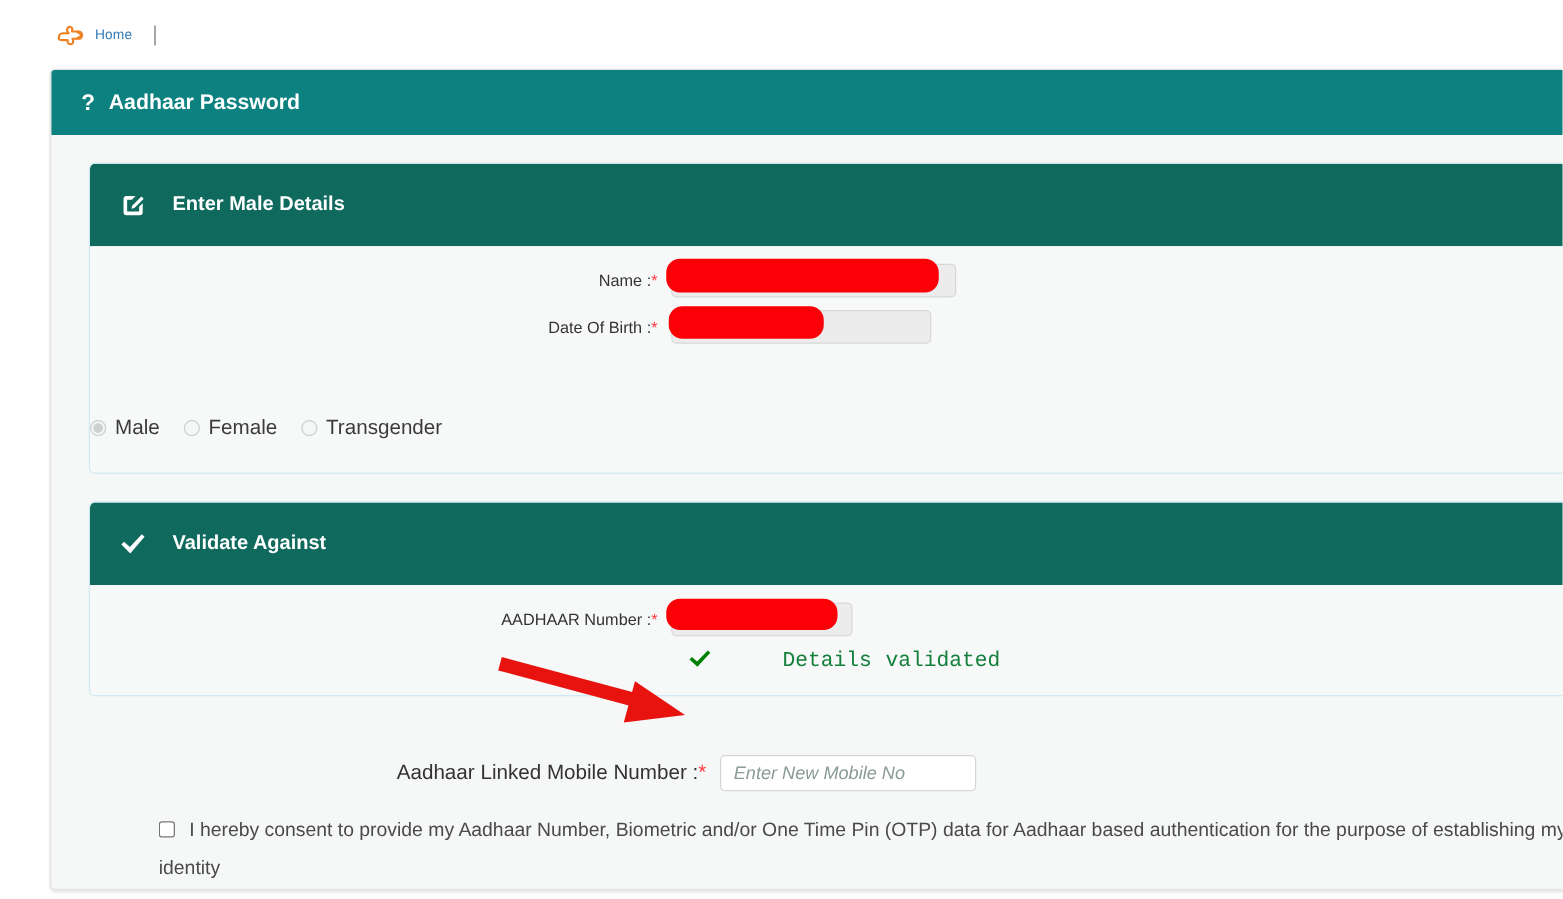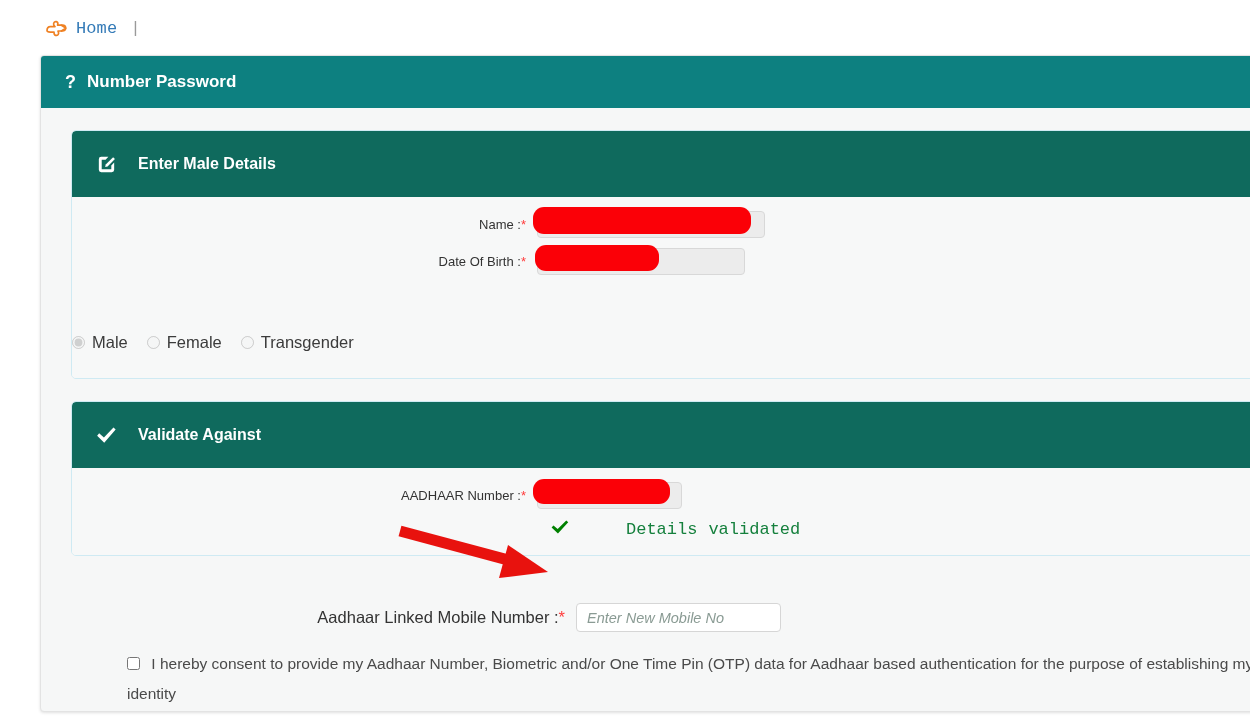--- a/index.html
+++ b/index.html
@@ -29,25 +29,24 @@
   }
   .hand-icon {
     width: 22px; height: 20px;
     display: inline-block;
     margin-right: 9px;
     position: relative;
     top: 1px;
   }
   .home-link {
     color: #337ab7;
-    font-size: 17px;
+    font-size: 11px;
     text-decoration: none;
     cursor: pointer;
     letter-spacing: .1px;
-    font-family: Liberation Mono, monospace;
   }
   .bc-sep {
     color: #9a9a9a;
     font-size: 17px;
     margin-left: 16px;
   }
 
   
   .outer-panel {
     position: absolute;
@@ -290,21 +289,21 @@
     </svg>
   </span>
   <a class="home-link" href="#">Home</a>
   <span class="bc-sep">|</span>
 </div>
 
 <div class="outer-panel">
 
   <div class="outer-heading">
     <span class="q-icon">?</span>
-    <span>Number Password</span>
+    <span>Aadhaar Password</span>
   </div>
 
   <div class="outer-body">
 
     <div class="panel">
       <div class="panel-heading">
         <span class="p-icon">
           <svg width="23" height="23" viewBox="0 0 24 24">
             <path d="M4 6.5 A2.5 2.5 0 0 1 6.5 4 L14 4 L11 7 L7 7 L7 17 L17 17 L17 13 L20 10 L20 17.5
                      A2.5 2.5 0 0 1 17.5 20 L6.5 20 A2.5 2.5 0 0 1 4 17.5 Z" fill="#ffffff"></path>

